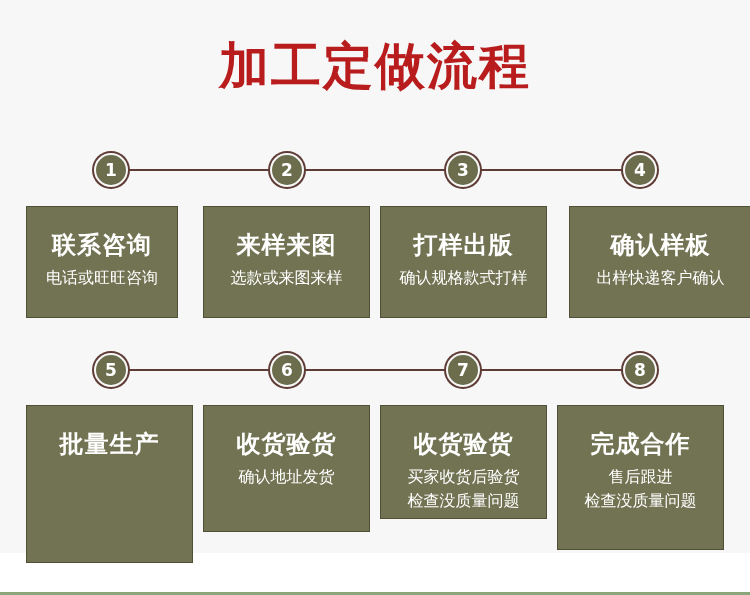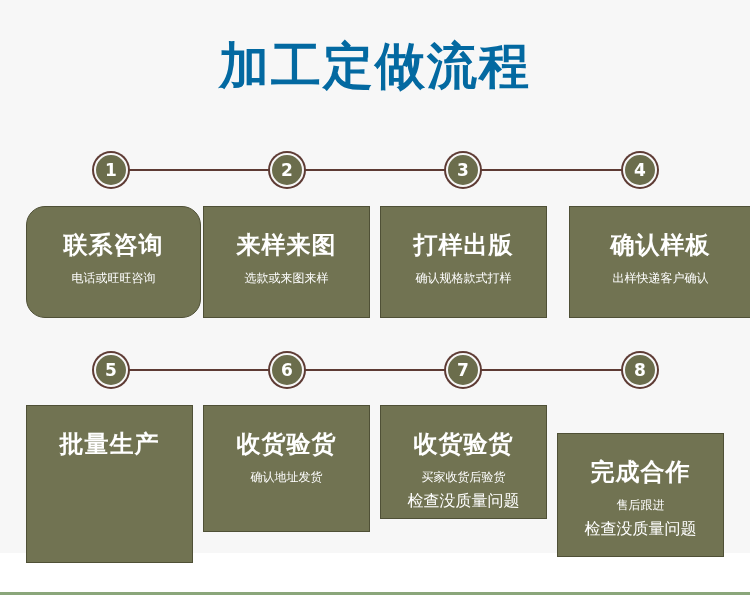--- a/index.html
+++ b/index.html
@@ -1,45 +1,45 @@
 <!DOCTYPE html>
 <html><head>
 <meta charset="utf-8">
 <style>
   html, body { margin:0; padding:0; }
   body { width:750px; height:595px; background:#ffffff; position:relative; overflow:hidden;
          font-family: "DejaVu Sans", "Liberation Sans", sans-serif; }
   .panel { position:absolute; left:0; top:0; width:750px; height:553px; background:#f7f7f7; }
   .title { position:absolute; left:0; top:34px; width:750px; text-align:center;
-           font-size:50px; font-weight:bold; color:#0369a1; letter-spacing:2px; line-height:64px; }
+           font-size:50px; font-weight:bold; color:#b91c1c; letter-spacing:2px; line-height:64px; }
   .line { position:absolute; height:2px; background:#5e3b34; }
   .circle { position:absolute; width:30px; height:30px; border-radius:50%; background:#6b6d4c;
             border:2px solid #f7f7f7; box-shadow:0 0 0 2px #5e3b34;
             color:#ffffff; font-weight:bold; font-size:17px; text-align:center; line-height:30px; }
   .box { position:absolute; background:#717352; border:1px solid #4f5036; box-sizing:border-box;
          color:#ffffff; text-align:center; }
   .box .h { font-size:24px; font-weight:bold; margin-top:22px; line-height:32px; letter-spacing:1px; }
-  .box .s { font-size:12px; line-height:24px; margin-top:5px; }
+  .box .s { font-size:16px; line-height:24px; margin-top:5px; }
   .box .s2 { font-size:16px; line-height:24px; }
   .bottom-line { position:absolute; left:0; top:592px; width:750px; height:3px; background:#8aa67a; }
 </style>
 </head>
 <body>
 
 <div class="panel"></div>
 
 <div class="title">加工定做流程</div>
 
 <div class="line" style="left:111px; top:169px; width:529px;"></div>
 <div class="circle" style="left:94px; top:153px;">1</div>
 <div class="circle" style="left:270px; top:153px;">2</div>
 <div class="circle" style="left:446px; top:153px;">3</div>
 <div class="circle" style="left:623px; top:153px;">4</div>
 
-<div class="box" style="left:26px; top:206px; width:175px; height:112px;border-radius:19px;">
+<div class="box" style="left:26px; top:206px; width:152px; height:112px;">
   <div class="h">联系咨询</div>
   <div class="s">电话或旺旺咨询</div>
 </div>
 <div class="box" style="left:203px; top:206px; width:167px; height:112px;">
   <div class="h">来样来图</div>
   <div class="s">选款或来图来样</div>
 </div>
 <div class="box" style="left:380px; top:206px; width:167px; height:112px;">
   <div class="h">打样出版</div>
   <div class="s">确认规格款式打样</div>
@@ -60,19 +60,19 @@
 </div>
 <div class="box" style="left:203px; top:405px; width:167px; height:127px;">
   <div class="h">收货验货</div>
   <div class="s">确认地址发货</div>
 </div>
 <div class="box" style="left:380px; top:405px; width:167px; height:114px;">
   <div class="h">收货验货</div>
   <div class="s">买家收货后验货</div>
   <div class="s2">检查没质量问题</div>
 </div>
-<div class="box" style="left:557px; top:405px; width:167px; height:124px;margin-top:28px;">
+<div class="box" style="left:557px; top:405px; width:167px; height:145px;">
   <div class="h">完成合作</div>
   <div class="s">售后跟进</div>
   <div class="s2">检查没质量问题</div>
 </div>
 
 <div class="bottom-line"></div>
 
 </body></html>

